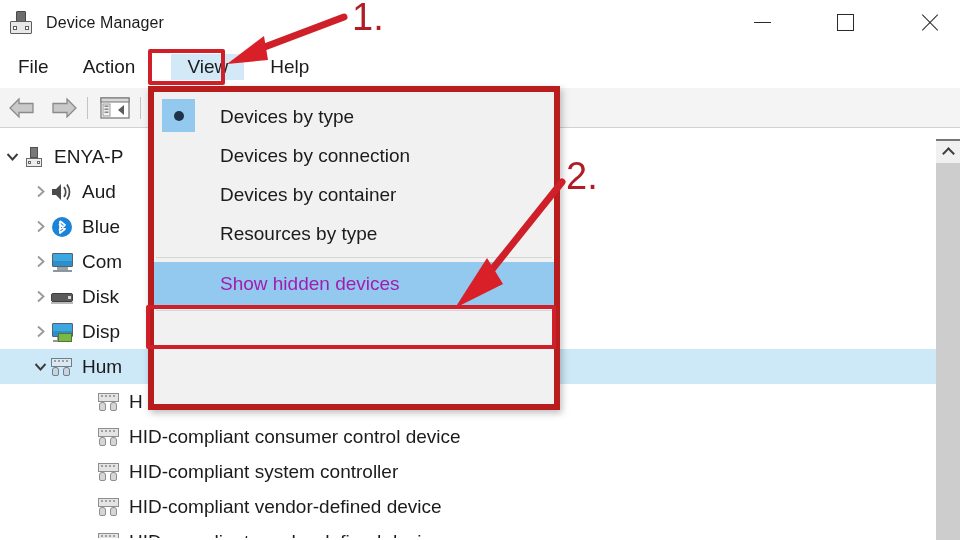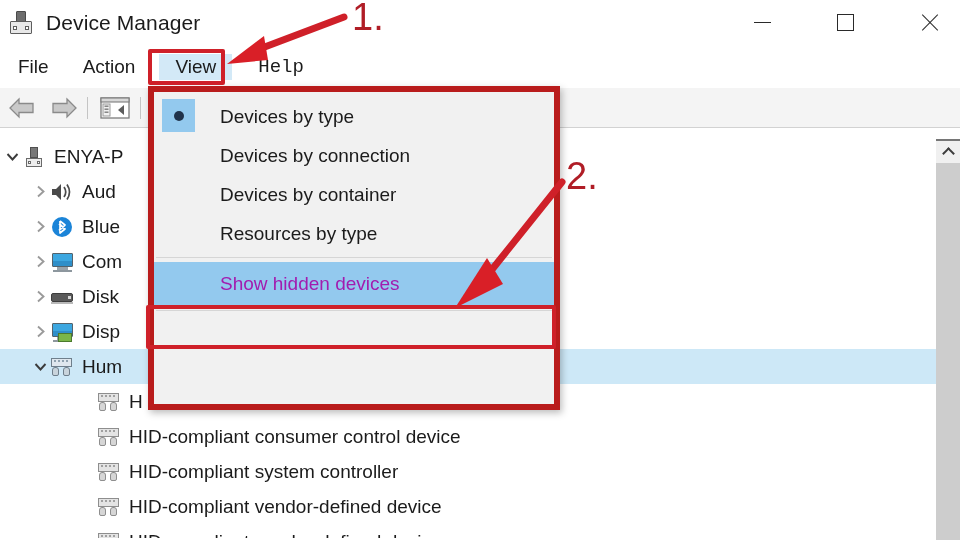--- a/index.html
+++ b/index.html
@@ -36,21 +36,21 @@
   #app-icon .ic-dot-l {
     position: absolute; left: 5px; top: 17px; width: 4px; height: 4px;
     background: #ffffff; border: 1px solid #5d5d5d;
   }
   #app-icon .ic-dot-r {
     position: absolute; left: 17px; top: 17px; width: 4px; height: 4px;
     background: #ffffff; border: 1px solid #5d5d5d;
   }
   #title-text {
     margin-left: 10px;
-    font-size: 21px; color: #1b1b1b; letter-spacing: 0.1px;
+    font-size: 16px; color: #1b1b1b; letter-spacing: 0.1px;
     white-space: nowrap;
   }
   .wbtn {
     position: absolute; top: 0; height: 45px; width: 58px;
     display: flex; align-items: center; justify-content: center;
     color: #1b1b1b;
   }
   #btn-min { left: 733px; }
   #btn-max { left: 816px; }
   #btn-close { left: 900px; }
@@ -77,25 +77,25 @@
     display: flex; align-items: center;
   }
   .menu-item {
     font-size: 19px; color: #1b1b1b;
     padding: 4px 12px;
     white-space: nowrap;
   }
   #mi-file { margin-left: 6px; }
   #mi-action { margin-left: 10px; }
   #mi-view {
-    margin-left: 12px;
+    margin-left: 24px;
     background: #d3e9f7;
     padding: 2px 16px;
   }
-  #mi-help { margin-left: 14px; font-family: Liberation Mono, monospace; }
+  #mi-help { margin-left: 14px; }
 
   
   #hl-view {
     position: absolute; left: 148px; top: 49px;
     width: 77px; height: 36px;
     border: 4px solid #cf2029; border-radius: 2px;
     pointer-events: none;
   }
 
   

